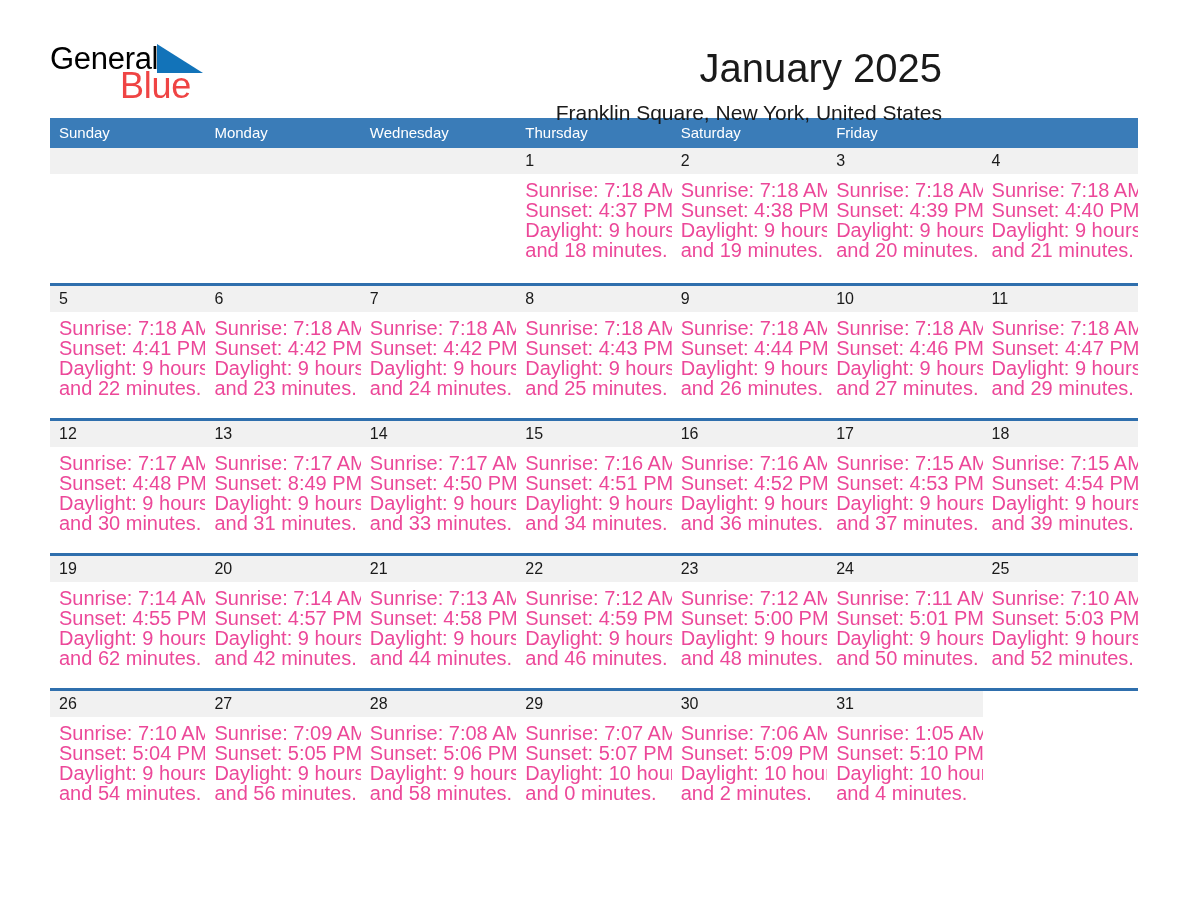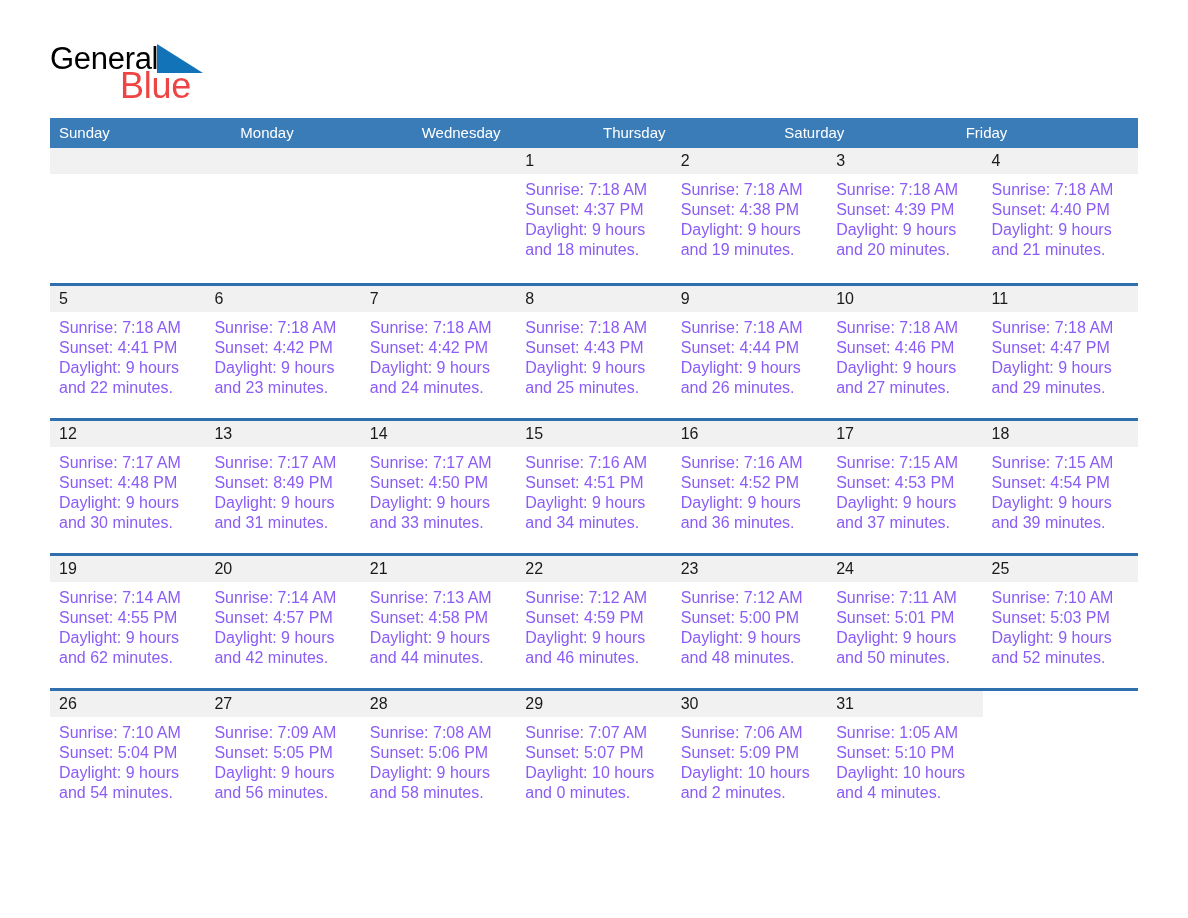--- a/index.html
+++ b/index.html
@@ -79,21 +79,21 @@
   }
 
   
   .calendar {
     width: 1088px;
     margin-top: 10px;
   }
 
   .weekday-row {
     display: grid;
-    grid-template-columns: repeat(6, 1fr);
+    grid-template-columns: repeat(7, 1fr);
     background: #3a7cb8;
     height: 30px;
   }
   .weekday {
     color: #ffffff;
     font-size: 15px;
     line-height: 30px;
     padding-left: 9px;
     white-space: nowrap;
   }
@@ -117,40 +117,44 @@
     line-height: 26px;
     font-size: 16px;
     color: #1a1a1a;
     padding-left: 9px;
   }
   .daycell.empty .daynum-band { background: #f1f1f1; }
   .daycell.blank-after .daynum-band { background: #ffffff; }
 
   .daycell .info {
     padding: 6px 9px 0 9px;
-    font-size: 16px;
+    font-size: 20px;
     line-height: 20px;
-    color: #8b5cf6;
+    color: #ec4899;
   }
   .daycell .info div { white-space: nowrap; }
 </style>
 </head>
 <body>
 
 <div class="page">
 
   <div class="header">
 
     <div class="brand">
       <span class="brand-line1">General</span><span class="brand-mark"><svg width="46" height="29" viewBox="0 0 46 29" xmlns="http://www.w3.org/2000/svg">
             <polygon points="0,0 46,29 0,29" fill="#1273b9"></polygon>
           </svg></span>
       <span class="brand-line2">Blue</span>
     </div>
 
+    <div class="title-block">
+      <div class="cal-title">January 2025</div>
+      <div class="cal-subtitle">Franklin Square, New York, United States</div>
+    </div>
 
   </div>
 
   <div class="calendar">
 
     <div class="weekday-row">
       <div class="weekday">Sunday</div>
       <div class="weekday">Monday</div>
       <div class="weekday">Wednesday</div>
       <div class="weekday">Thursday</div>

